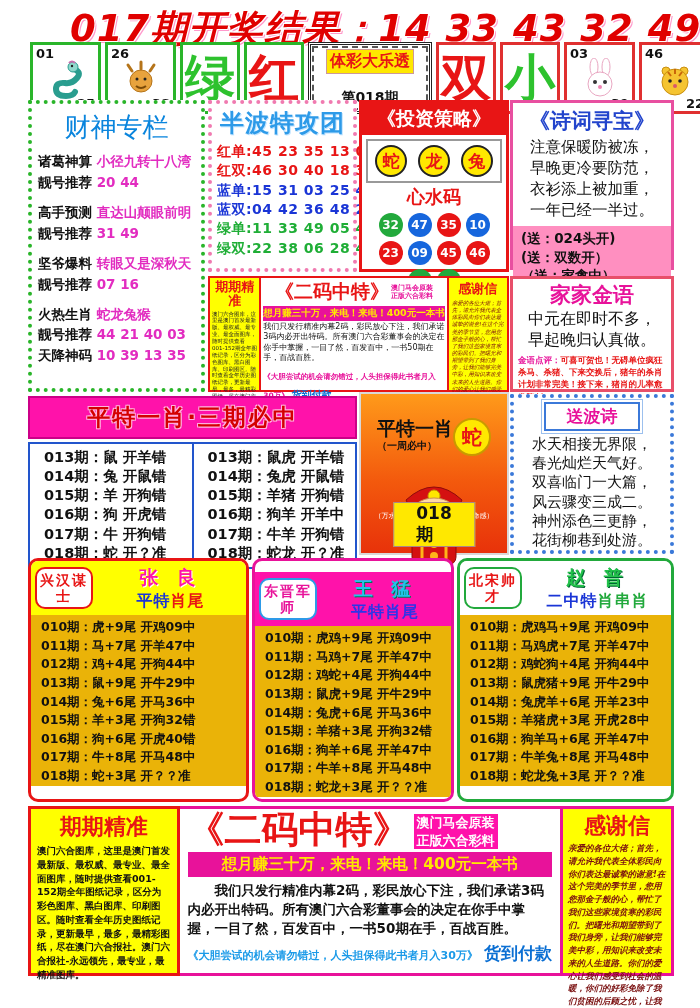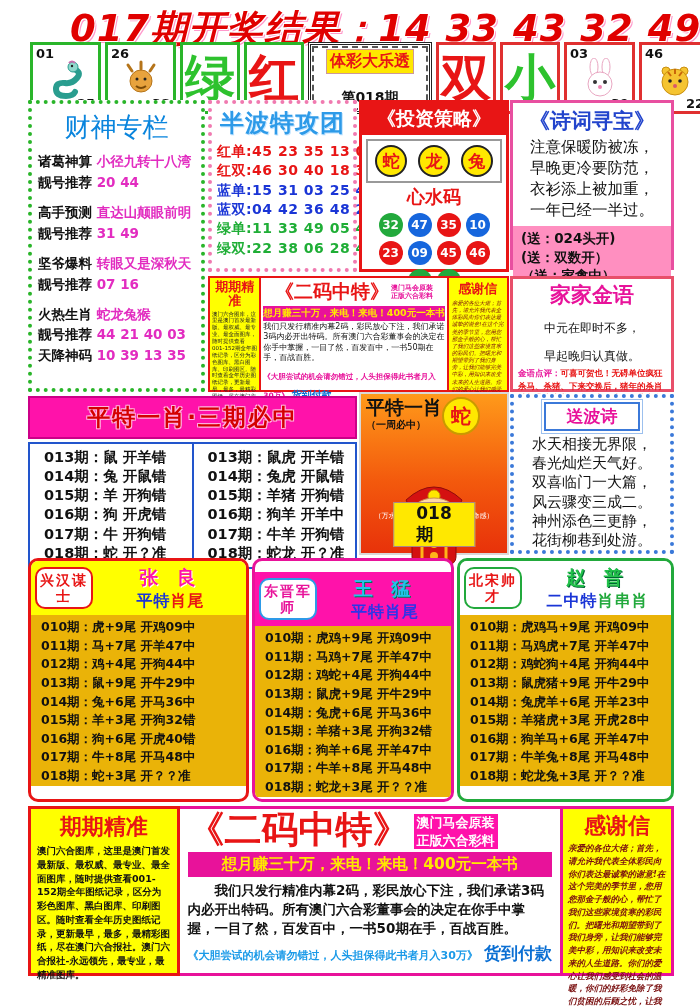--- a/index.html
+++ b/index.html
@@ -91,38 +91,38 @@
   #midad .bodytxt { font-size:8px; color:#111; line-height:1.3; }
   #midad .warn { color:#e8129a; font-weight:bold; font-size:7.5px; display:inline; }
   #midad .cod { color:#0b6fd3; font-weight:bold; font-size:10px; display:inline; margin-left:3px; }
   #midad .rbox { width:66px; padding:2px 3px; }
   #midad .rbox .ttl { color:#e81515; font-weight:bold; font-size:13px; text-align:center; }
   #midad .rbox .tiny { font-size:5.5px; color:#7a1010; line-height:1.3; margin-top:2px; font-style:italic; }
 
   
   #jiajia { left:510px; top:276px; width:164px; height:116px; border:3px solid #e84f6a; padding:2px 5px; }
   #jiajia .ttl { text-align:center; color:#e8129a; font-size:21px; font-weight:bold; font-family:"DejaVu Serif","Liberation Serif",serif; }
-  #jiajia .jline { font-size:12px; color:#111; text-align:center; line-height:1.3; white-space:nowrap;margin-top:12px; }
+  #jiajia .jline { font-size:16px; color:#111; text-align:center; line-height:1.3; white-space:nowrap; }
   #jiajia .cm { margin-top:3px; font-size:8.5px; line-height:1.45; color:#e81515; font-weight:bold; }
   #jiajia .cm .cl { color:#e8129a; }
 
   
   #pingte { left:28px; top:396px; width:329px; height:158px; }
   #pingte .pbanner { background:#ff12aa; border:2px solid #cc0088; text-align:center; padding:4px 0; }
   #pingte .pbanner span { color:#d40000; font-weight:bold; font-size:23px; letter-spacing:2px;
     text-shadow:-1px -1px 0 #ffb3e0,1px -1px 0 #ffb3e0,-1px 1px 0 #ffb3e0,1px 1px 0 #ffb3e0; }
   #pingte .tbl { display:flex; border:2px solid #2255cc; background:#fff; margin-top:3px; }
   #pingte .col { flex:1; padding:4px 0 4px 14px; }
   #pingte .col.first { border-right:2px solid #2255cc; }
   #pingte .trow { font-size:14.5px; font-weight:bold; color:#111; line-height:1.32; white-space:nowrap; }
 
   
   #ptcard { left:359px; top:392px; width:150px; height:163px;
     background:linear-gradient(#ff9a1a,#f3590d 55%,#e8320a); border:2px solid #d8d8d8; padding:3px 5px; }
-  #ptcard .row1 { display:flex; justify-content:flex-start; }
+  #ptcard .row1 { display:flex; justify-content:center;margin-top:21px; }
   #ptcard .t { color:#111; font-weight:bold; font-size:19px; line-height:1.1; }
   #ptcard .s { color:#111; font-weight:bold; font-size:10px; }
   #ptcard .zc { width:38px; height:38px; border-radius:50%; background:#ffe800; border:2px solid #c99a00;
     color:#e81515; font-weight:bold; font-size:20px; display:flex; align-items:center; justify-content:center; }
   #ptcard .mascot { position:absolute; left:50%; top:84px; transform:translateX(-50%); }
   #ptcard .note { position:absolute; left:0; right:0; bottom:32px; text-align:center; color:#fff; font-size:7px; }
   #ptcard .period { position:absolute; left:50%; bottom:6px; transform:translateX(-50%);
     background:#ffe800; border:1px solid #a88; color:#111; font-weight:bold; font-size:17px; padding:0 22px; }
 
   

